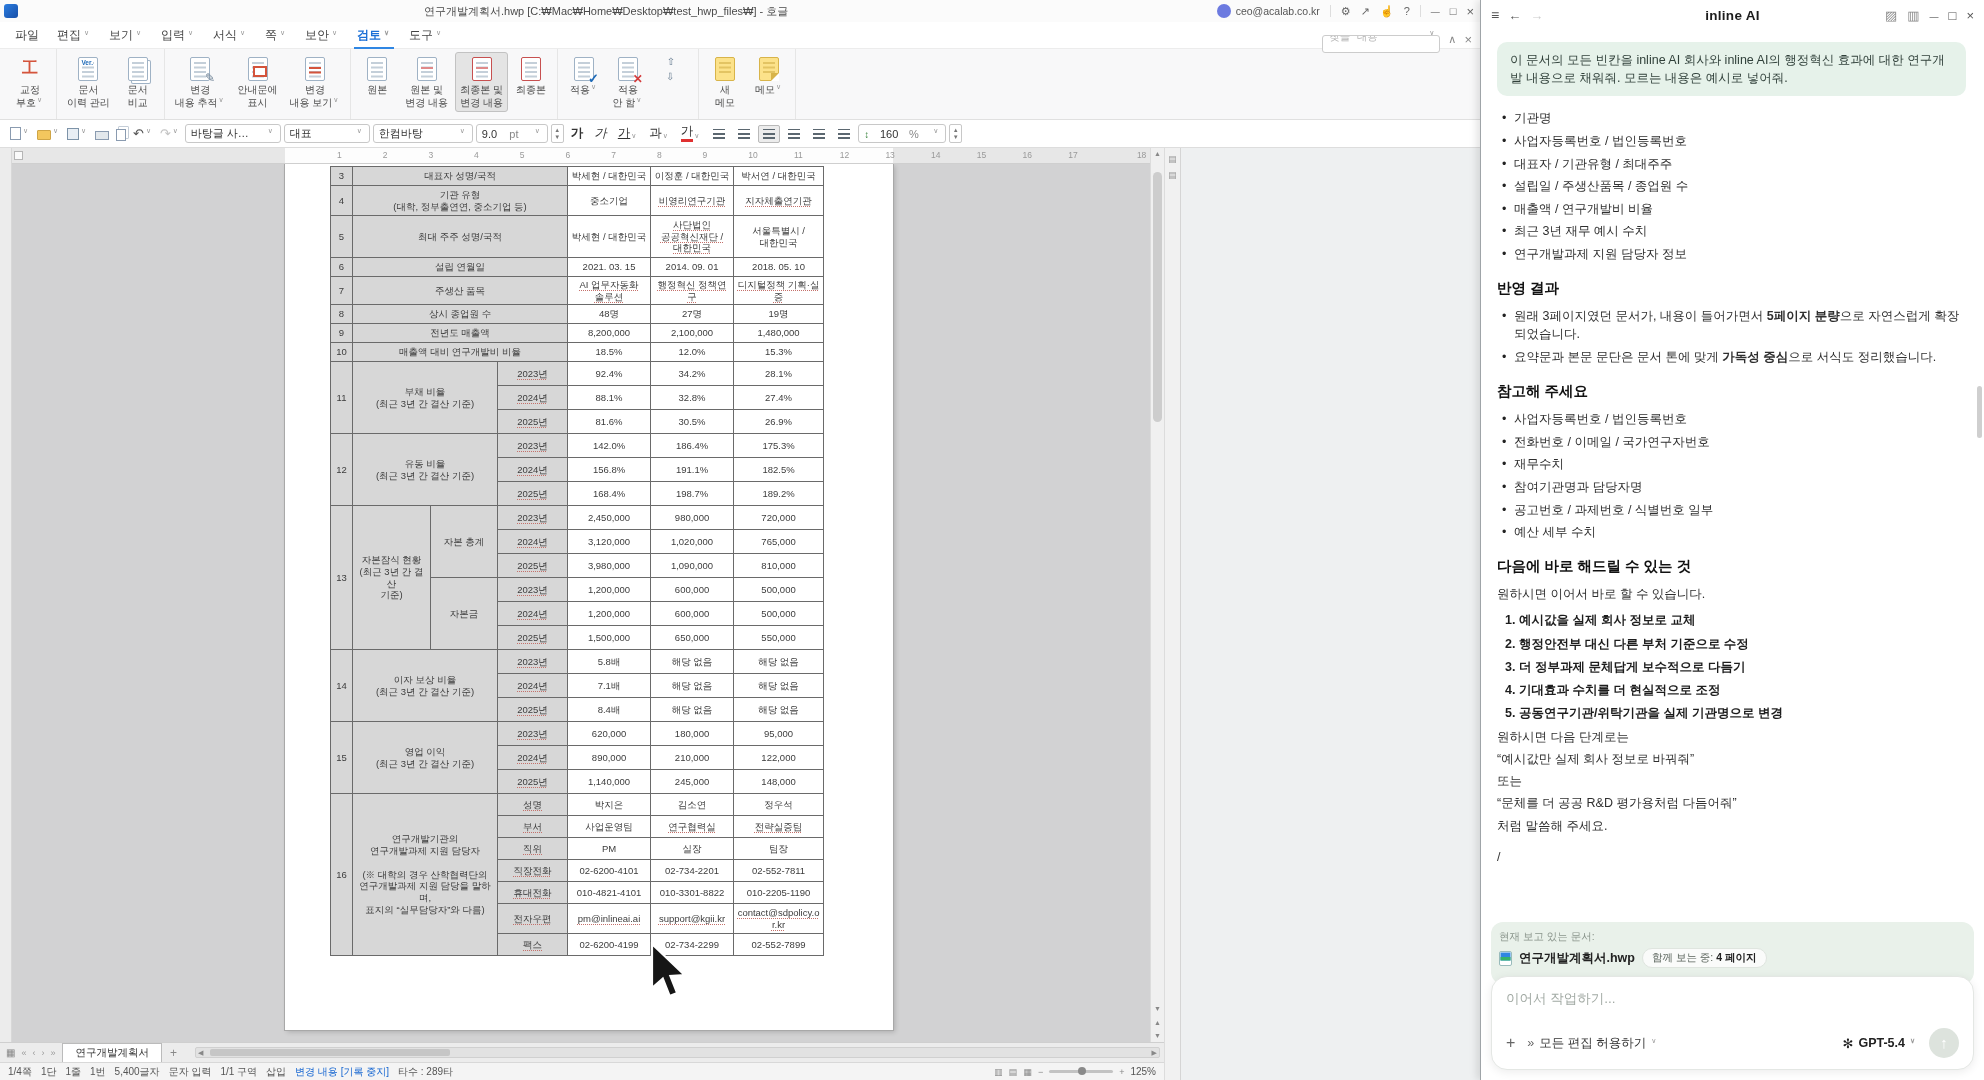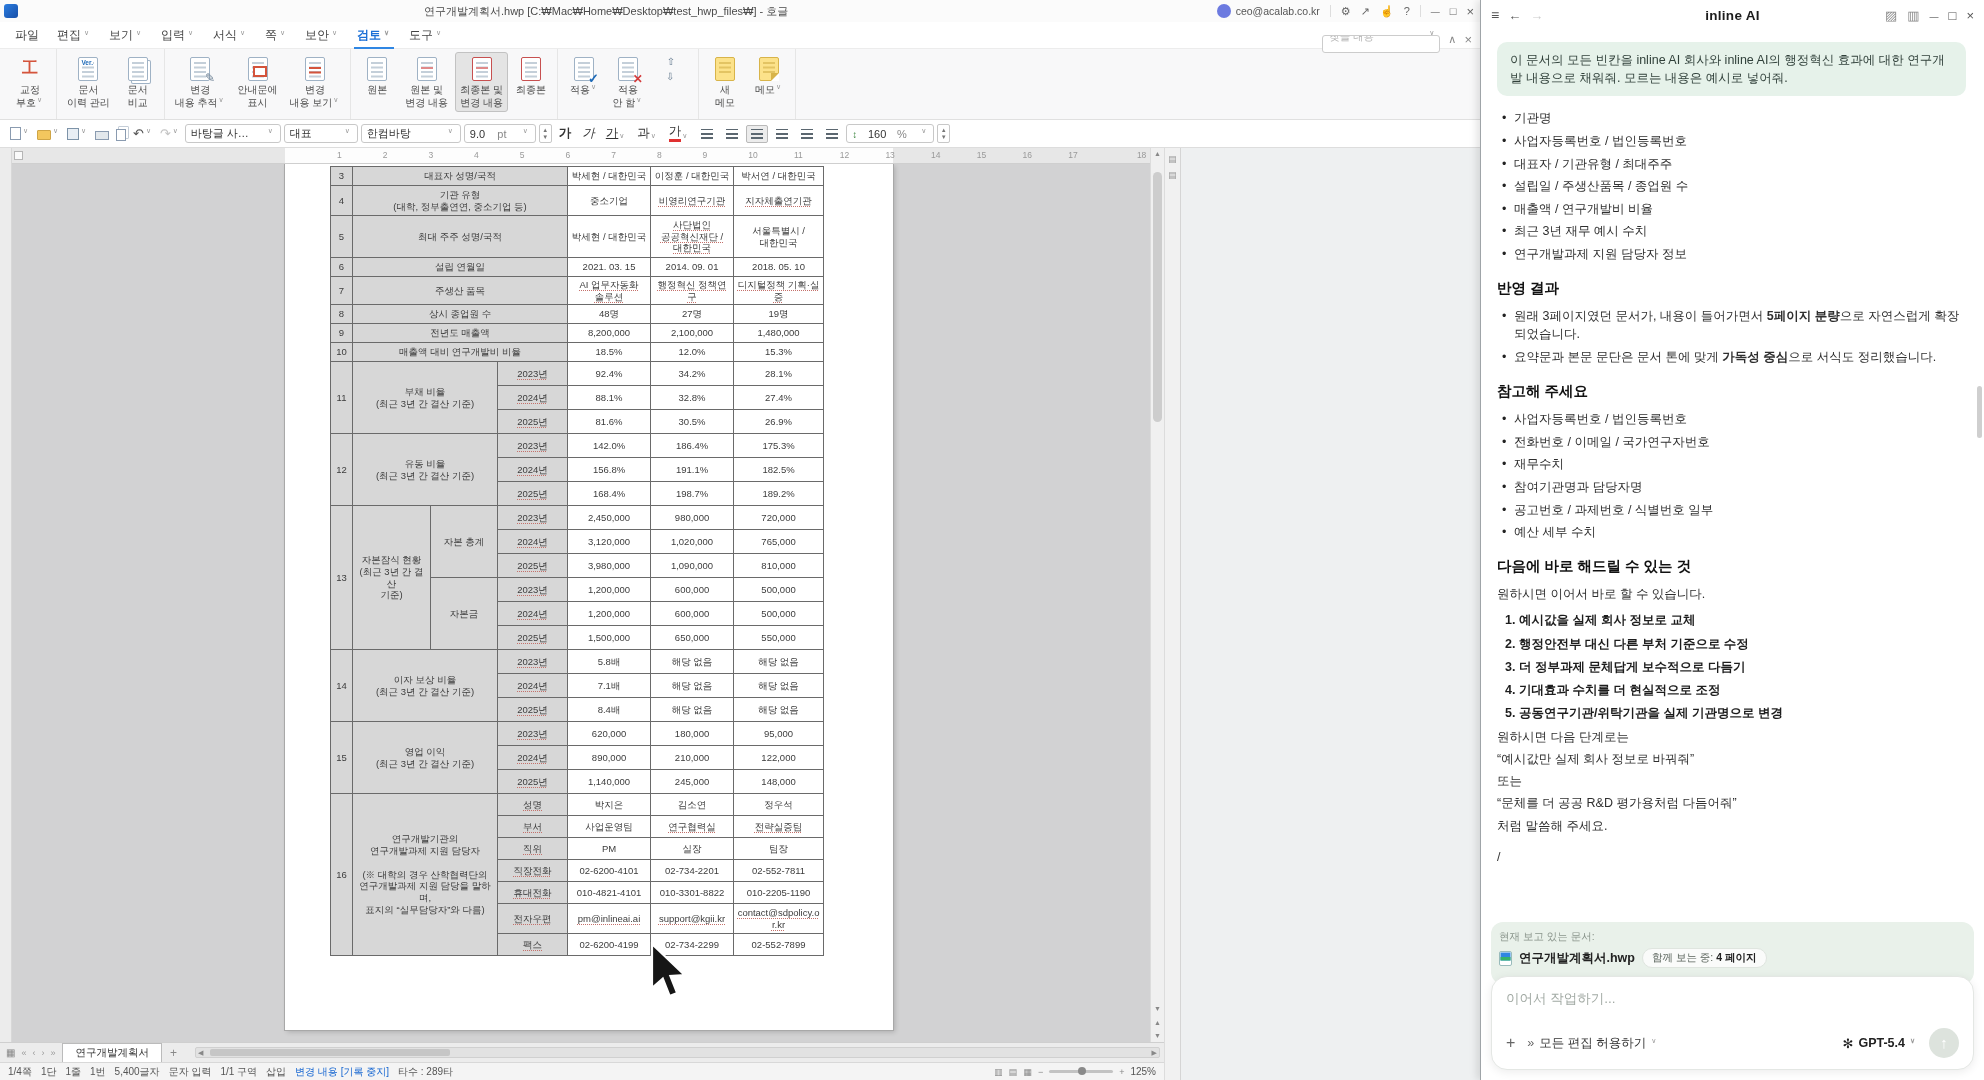--- a/index.html
+++ b/index.html
@@ -26,21 +26,21 @@
   .vsep{width:1px;height:12px;background:#ddd}
 
   .menubar{height:26px;display:flex;align-items:flex-end;position:relative;background:#fff}
   .menus{display:flex;align-items:center;padding-left:6px}
   .menu-item{display:flex;align-items:center;gap:3px;padding:4px 9px;font-size:12px;color:#444;position:relative}
   .menu-item.active span{color:#1b6fd6;font-weight:bold}
   .menu-item.active::after{content:"";position:absolute;left:6px;right:6px;bottom:-1px;height:2.5px;background:#2f86e3}
   .car-down{width:7px;height:7px;position:relative}
   .car-down::before{content:"∨";position:absolute;top:-3px;left:0;font-size:7px;color:#999}
   .findbar{position:absolute;right:8px;top:4px;display:flex;align-items:center;gap:8px}
-  .find-input{width:118px;height:18px;border:1px solid #ccc;border-radius:3px;font-size:10.5px;padding:0 14px 14px 6px;color:#333;font-family:Liberation Serif, serif}
+  .find-input{width:118px;height:18px;border:1px solid #ccc;border-radius:3px;font-size:10.5px;padding:0 14px 14px 6px;color:#333;font-family:Liberation Mono, monospace}
   .find-input::placeholder{color:#b5b5b5}
   .find-wrap{position:relative}
   .find-wrap .car-down{position:absolute;right:4px;top:6px}
   .fbi{font-size:11px;color:#888}
   .i-up::before{content:"∧"}
 
   .ribbon{height:72px;background:#f8f8f9;border-top:1px solid #ececec;border-bottom:1px solid #e0e0e0;display:flex;align-items:stretch;padding-left:4px}
   .rib-group{display:flex;align-items:flex-start;padding:3px 5px;border-right:1px solid #e6e6e6;gap:2px}
   .rib-btn{min-width:42px;padding:2px 4px;text-align:center;border:1px solid transparent;border-radius:3px}
   .rib-btn.sel{background:#e4e4e4;border-color:#c2c2c2}
@@ -73,21 +73,21 @@
   .fi{display:inline-block}
   .fi-new{width:11px;height:13px;background:#fff;border:1px solid #8a9bb0}
   .fi-open{width:14px;height:10px;background:#f3c75e;border:1px solid #cfa546;border-radius:1px;margin-top:2px}
   .fi-save{width:12px;height:12px;background:#e8eef4;border:1px solid #7d93a8}
   .fi-print{width:14px;height:9px;background:#e3e8ec;border:1px solid #8a9bb0;margin-top:3px}
   .fi-copy{width:10px;height:12px;background:#fff;border:1px solid #8a9bb0;box-shadow:2.5px -2.5px 0 -0.5px #fff,2.5px -2.5px 0 0 #8a9bb0;margin-top:2px}
   .fi-undo::before{content:"↶";font-size:13px;color:#555}
   .fi-redo::before{content:"↷";font-size:13px;color:#c4c4c4}
   .fsel{display:flex;align-items:center;justify-content:space-between;border:1px solid #c8c8c8;border-radius:3px;background:#fff;font-size:11px;color:#333;padding:1px 5px;height:19px}
   .fsel .car-down{margin-left:4px}
-  .w-style{width:96px}.w-set{width:74px}.w-font{width:100px}.w-size{width:72px}
+  .w-style{width:96px}.w-set{width:86px}.w-font{width:100px}.w-size{width:72px}
   .spin{width:13px;height:19px;border:1px solid #c8c8c8;border-radius:2px;display:flex;flex-direction:column;align-items:center;justify-content:center;font-size:6px;color:#777;line-height:1.1}
   .gbtn{font-size:12.5px;color:#333;padding:1px 4px;display:flex;align-items:flex-end;gap:1px}
   .g-bold{font-weight:bold}.g-italic{font-style:italic}.g-und{text-decoration:underline}
   .g-color{position:relative}
   .g-color b{font-weight:normal;border-bottom:3px solid #e03131;line-height:1.05;display:inline-block}
   .abtn{padding:3px 4px;border:1px solid transparent;border-radius:2px;display:flex;align-items:center}
   .abtn.sel{border-color:#b9b9b9;background:#ececec}
   .abars{width:12px;height:10px;background:repeating-linear-gradient(to bottom,#5b6770 0 1.5px,transparent 1.5px 4.2px)}
   .lsico::before{content:"↕";font-size:10px;color:#2e7d32}
   .w-ls{width:88px}

